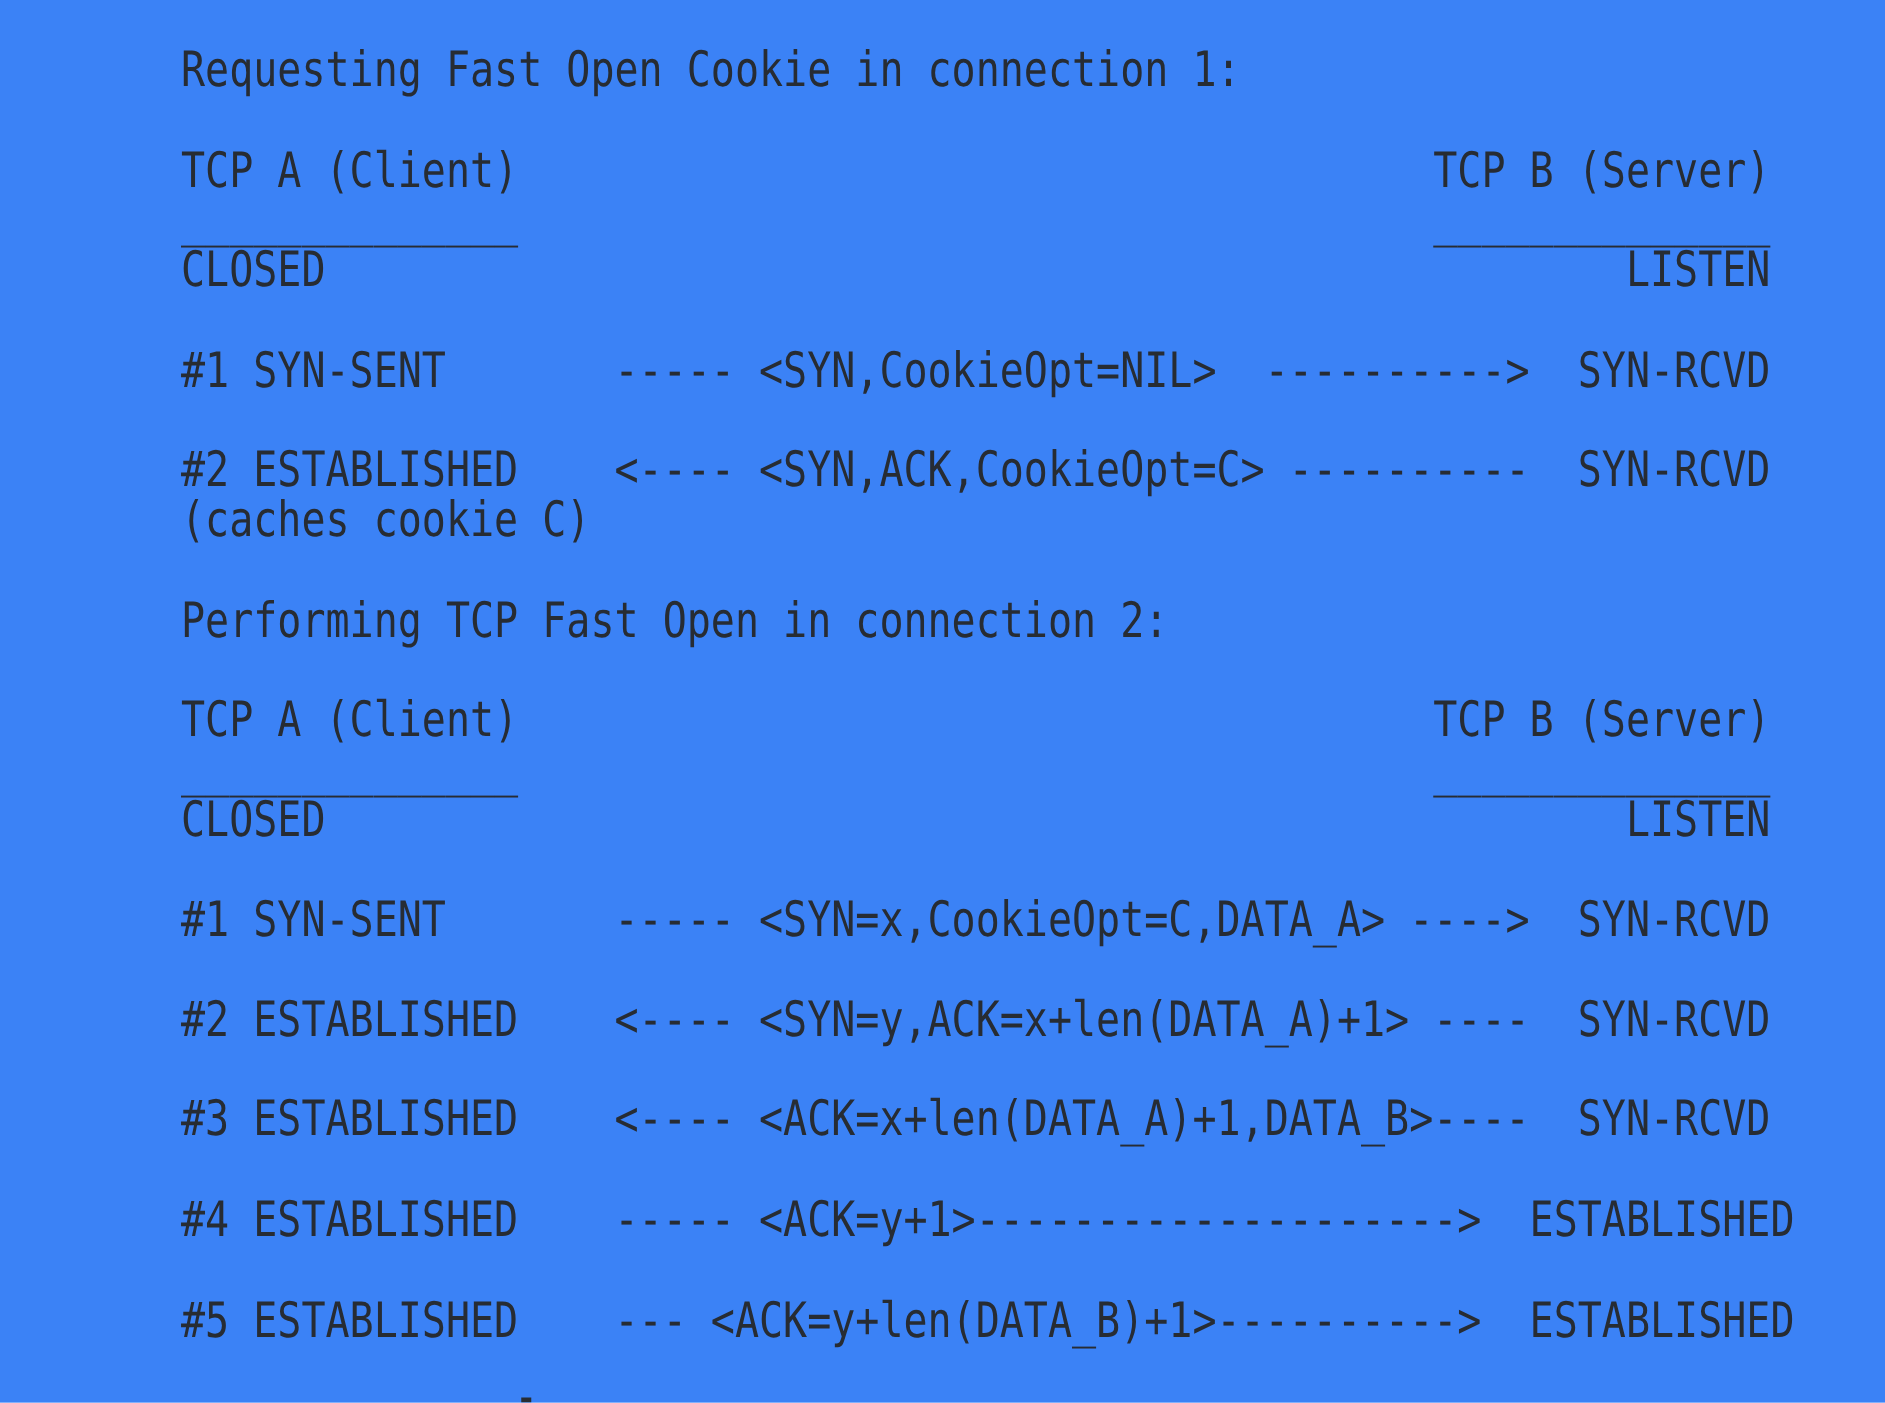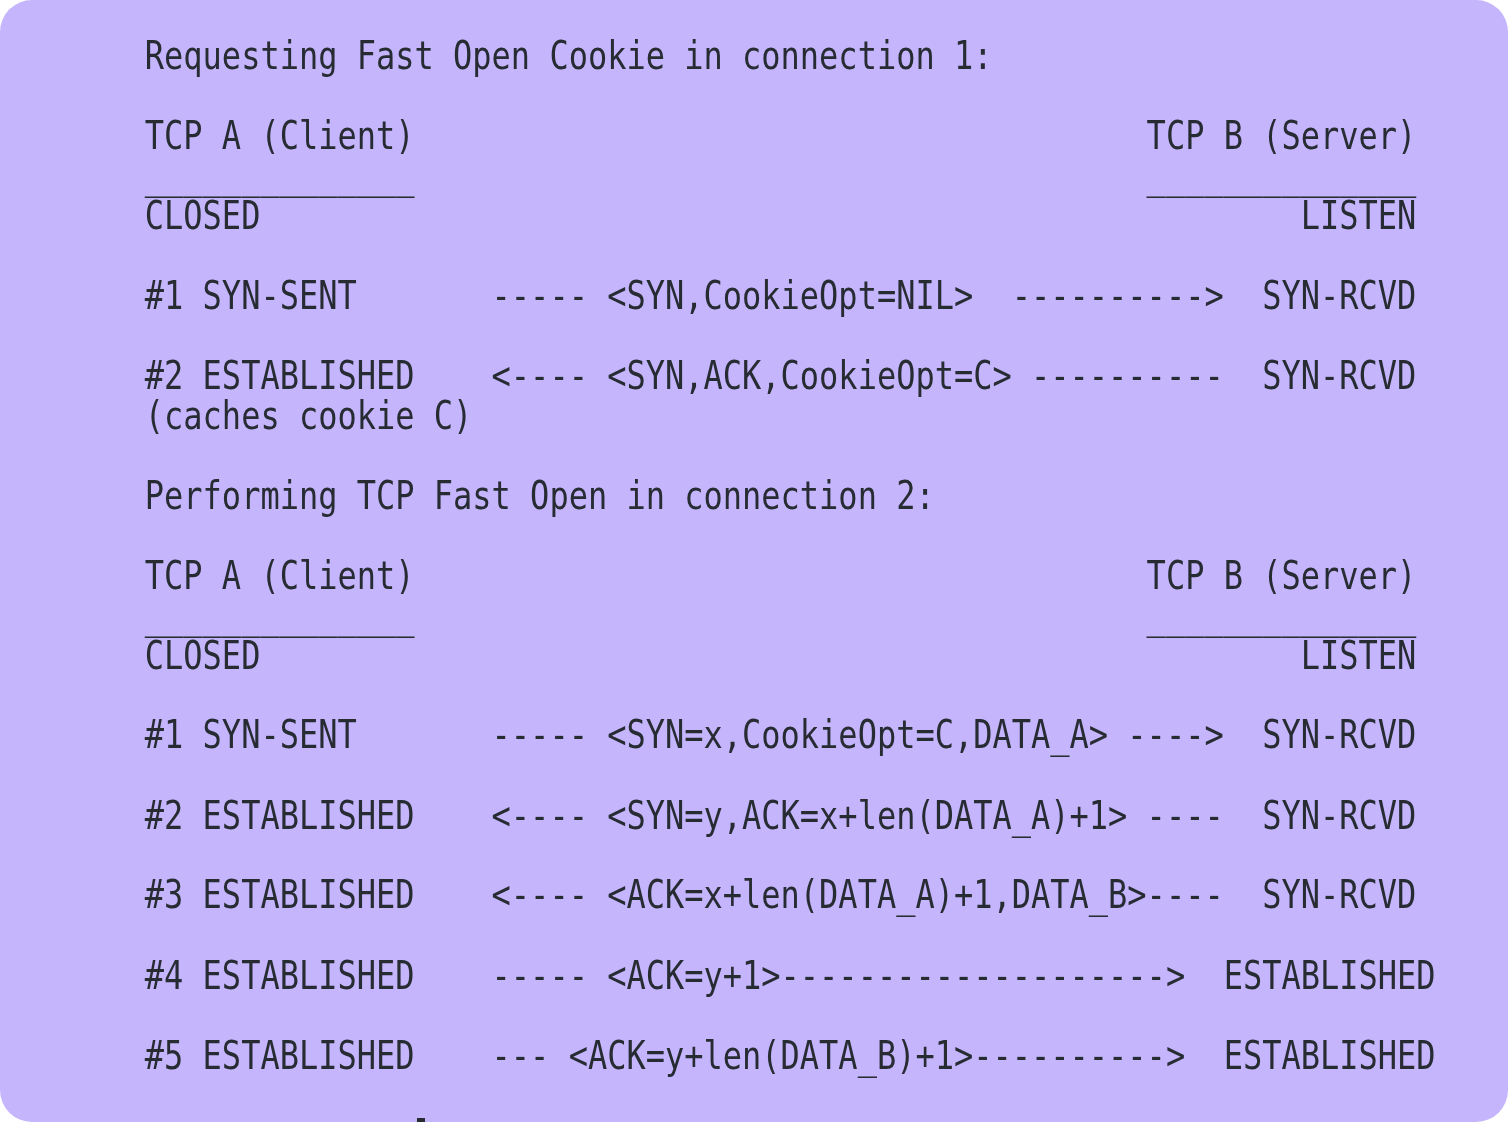--- a/index.html
+++ b/index.html
@@ -9,22 +9,21 @@
   body {
     width: 1508px;
     height: 1122px;
     background: #ffffff;
     overflow: hidden;
     position: relative;
   }
   .page {
     position: absolute;
     inset: 0;
-    background: #c4b5fd;
-    border-radius: 32px;
+    background: #3b82f6;
   }
   
   .diagram {
     position: absolute;
     left: 87px;
     top: 36px;
     transform: scaleY(1.22);
     transform-origin: 0 0;
     font-family: "DejaVu Sans Mono", "Liberation Mono", monospace;
     font-size: 32px;

